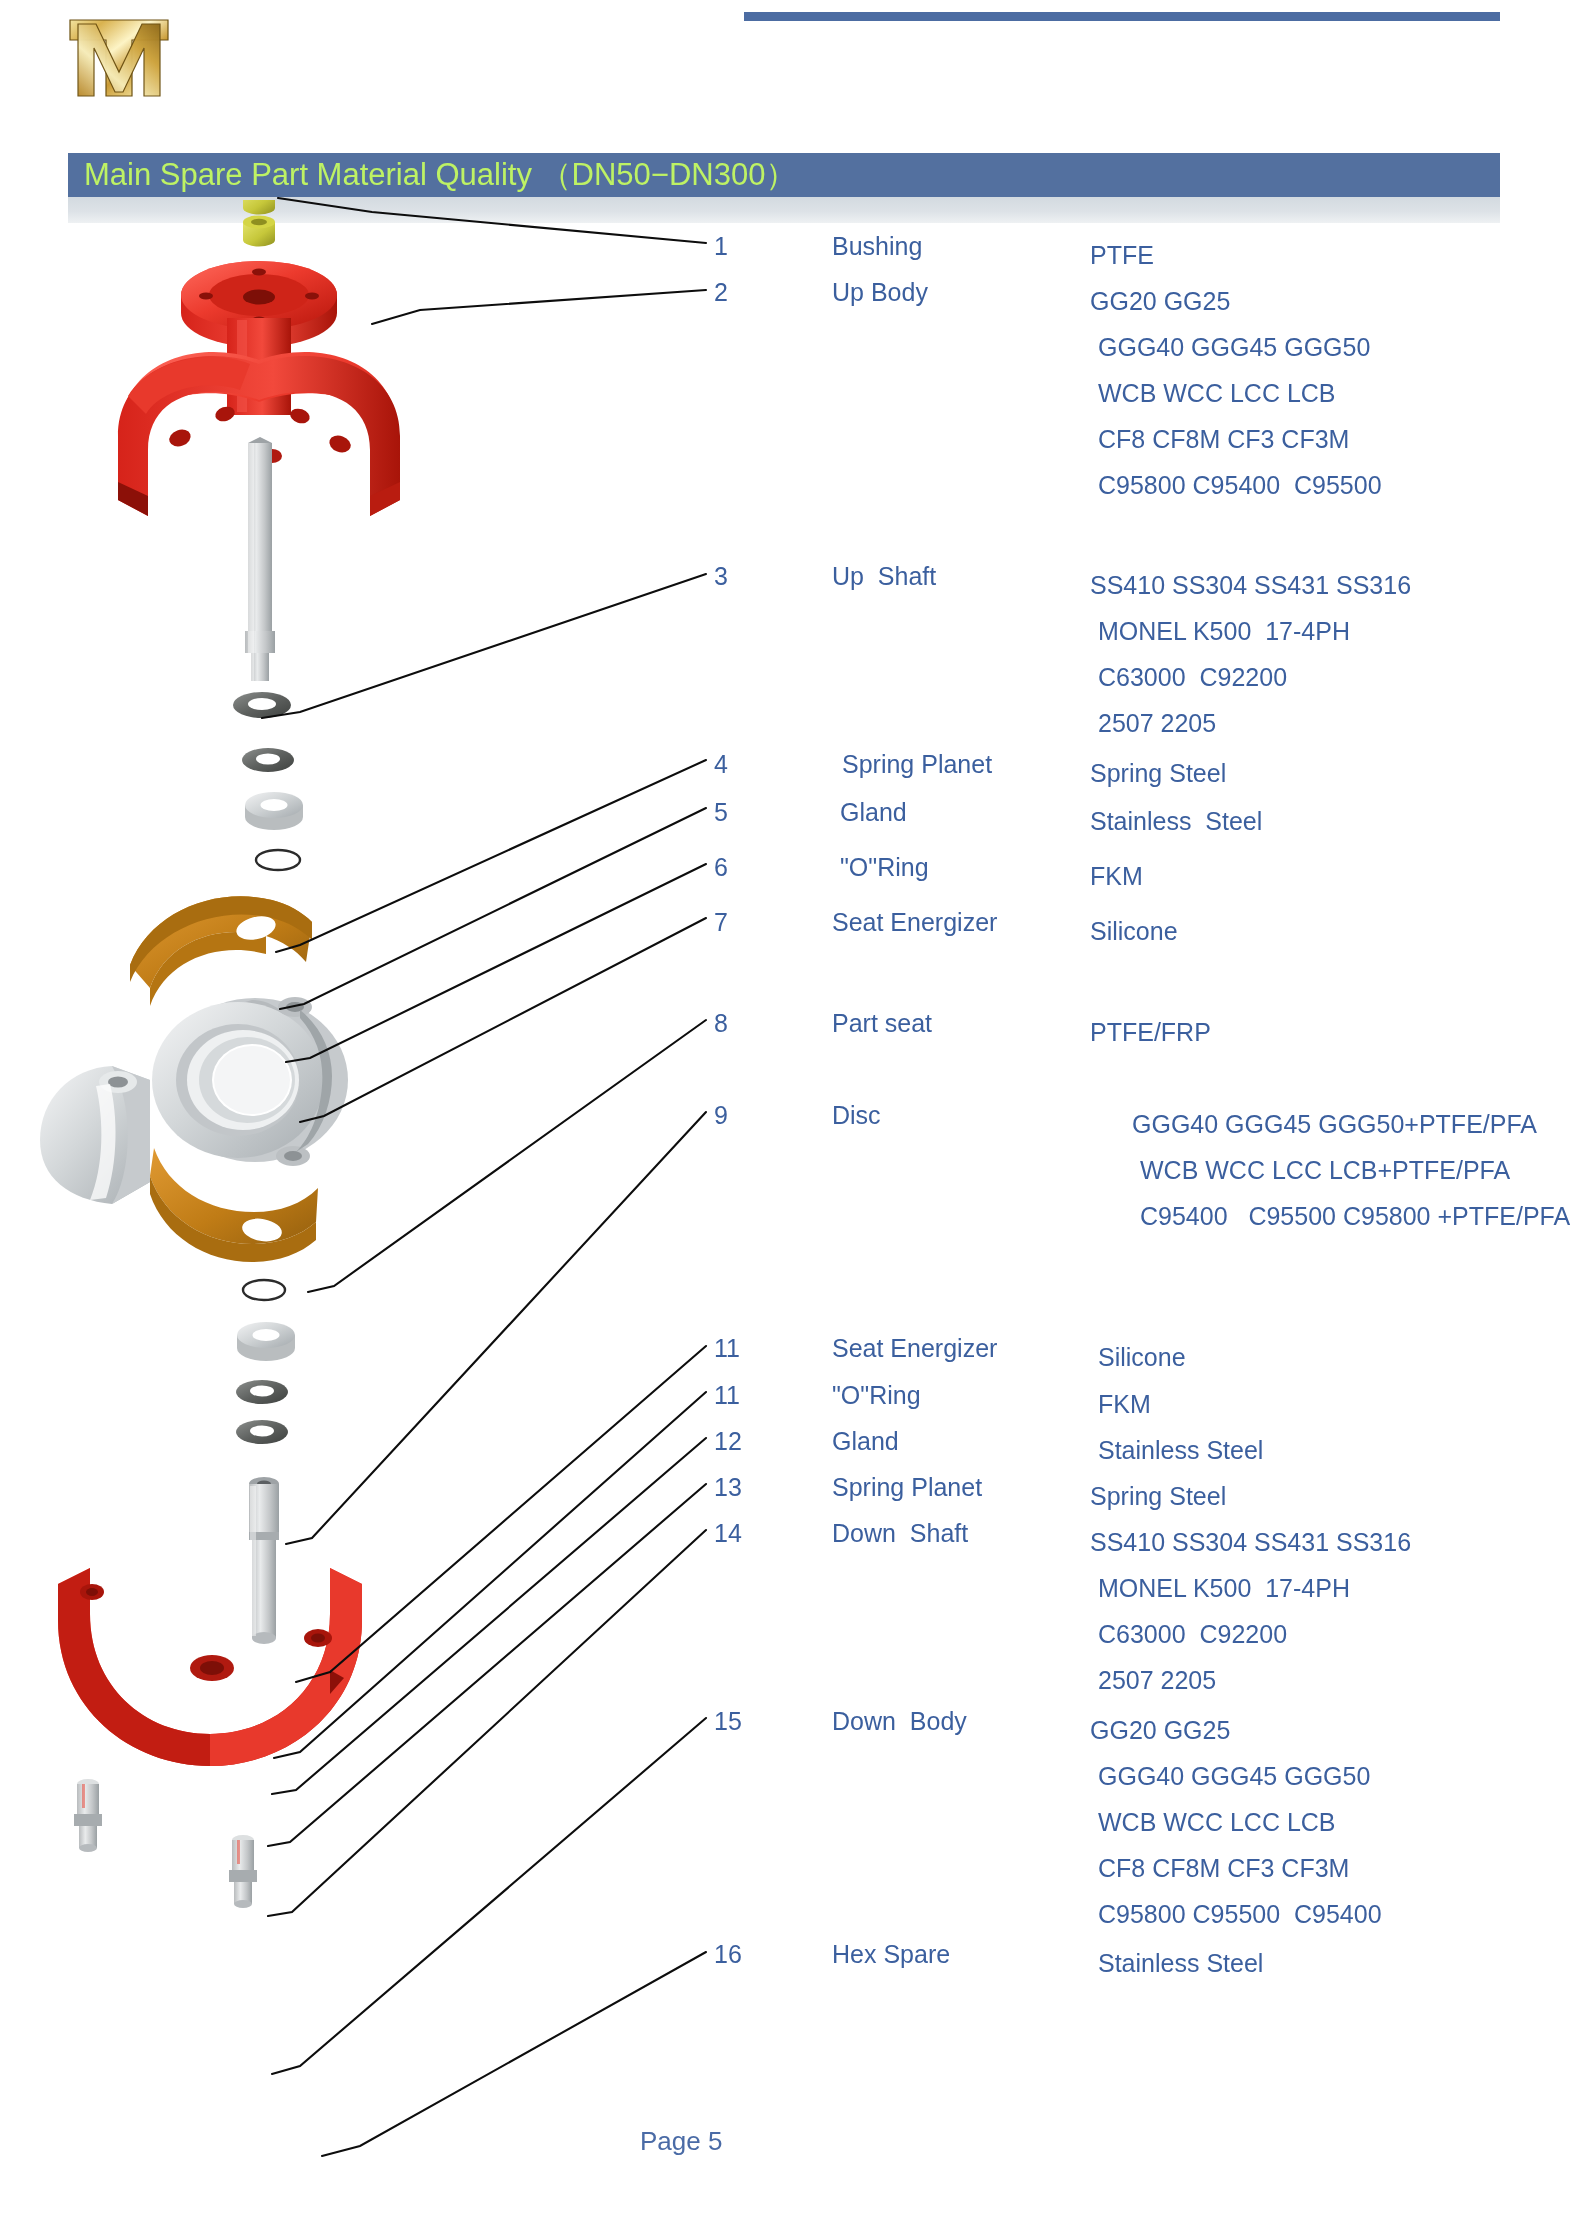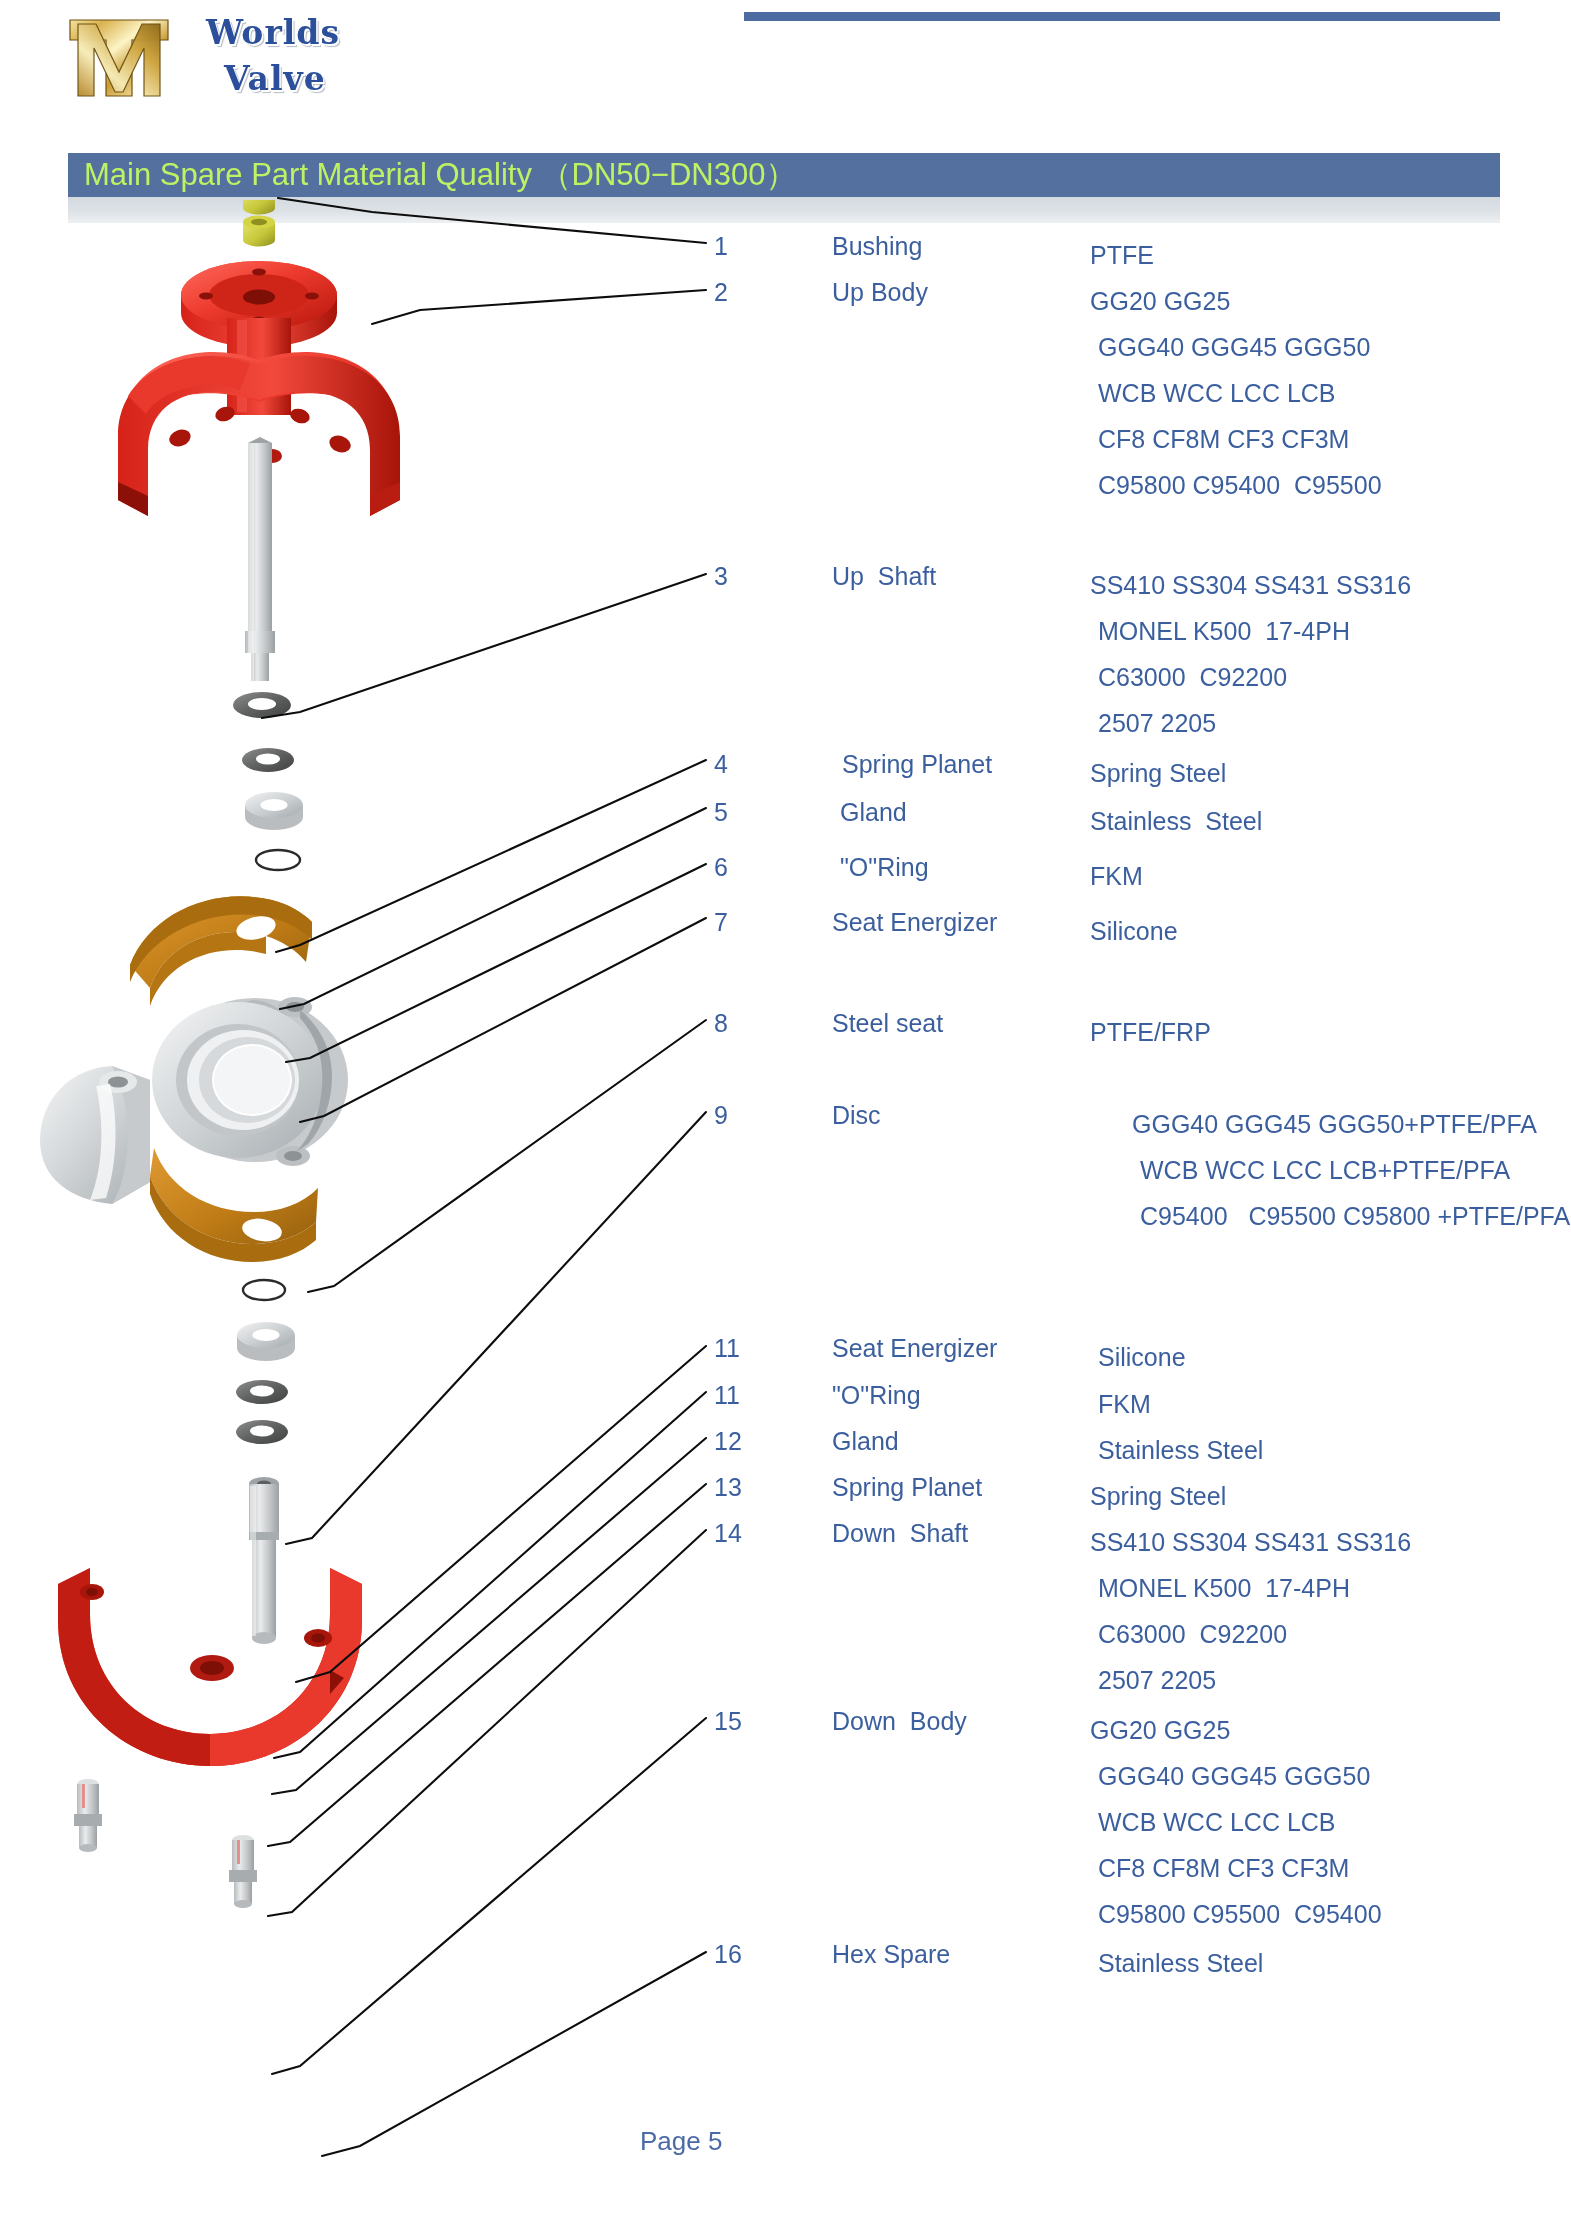--- a/index.html
+++ b/index.html
@@ -198,24 +198,20 @@
           <stop offset="70%" stop-color="#cda23a"></stop>
           <stop offset="100%" stop-color="#8f6a1a"></stop>
         </linearGradient>
       </defs>
 
       <path d="M10,10 L108,10 L108,30 L72,30 L72,86 L46,86 L46,30 L10,30 Z" fill="url(#gold)" stroke="#6d5112" stroke-width="1.2"></path>
 
       <path d="M18,14 L36,14 L59,62 L82,14 L100,14 L100,86 L84,86 L84,38 L63,82 L55,82 L34,38 L34,86 L18,86 Z" fill="url(#gold2)" stroke="#6d5112" stroke-width="1.2" opacity="0.97"></path>
     </svg>
   </div>
-  <div id="logo-text">
-    <span class="l1">Worlds</span>
-    <span class="l2">Valve</span>
-  </div>
 </div>
 
 <div id="header-bar-wrap">
   <div id="header-rule"></div>
 </div>
 
 <div id="section-title-bar">
   <div id="section-title-text">Main Spare Part Material Quality （DN50−DN300）</div>
 </div>
 <div id="section-title-shadow"></div>
@@ -551,21 +547,21 @@
       <div class="p-name" style="padding-left: 8px;">"O"Ring</div>
       <div class="p-mat" style="padding-left: 0px;"><span class="mline">FKM</span></div>
     </div>
     <div class="part-row" style="top: 908px;">
       <div class="p-num">7</div>
       <div class="p-name" style="padding-left: 0px;">Seat Energizer</div>
       <div class="p-mat" style="padding-left: 0px;"><span class="mline">Silicone</span></div>
     </div>
     <div class="part-row" style="top: 1009px;">
       <div class="p-num">8</div>
-      <div class="p-name" style="padding-left: 0px;">Steel seat</div>
+      <div class="p-name" style="padding-left: 0px;">Part seat</div>
       <div class="p-mat" style="padding-left: 0px;"><span class="mline">PTFE/FRP</span></div>
     </div>
     <div class="part-row" style="top: 1101px;">
       <div class="p-num">9</div>
       <div class="p-name" style="padding-left: 0px;">Disc</div>
       <div class="p-mat" style="padding-left: 0px; margin-left: 42px;"><span class="mline">GGG40 GGG45 GGG50+PTFE/PFA</span><span class="mline i1">WCB WCC LCC LCB+PTFE/PFA</span><span class="mline i1">C95400   C95500 C95800 +PTFE/PFA</span></div>
     </div>
     <div class="part-row" style="top: 1334px;">
       <div class="p-num">11</div>
       <div class="p-name" style="padding-left: 0px;">Seat Energizer</div>

